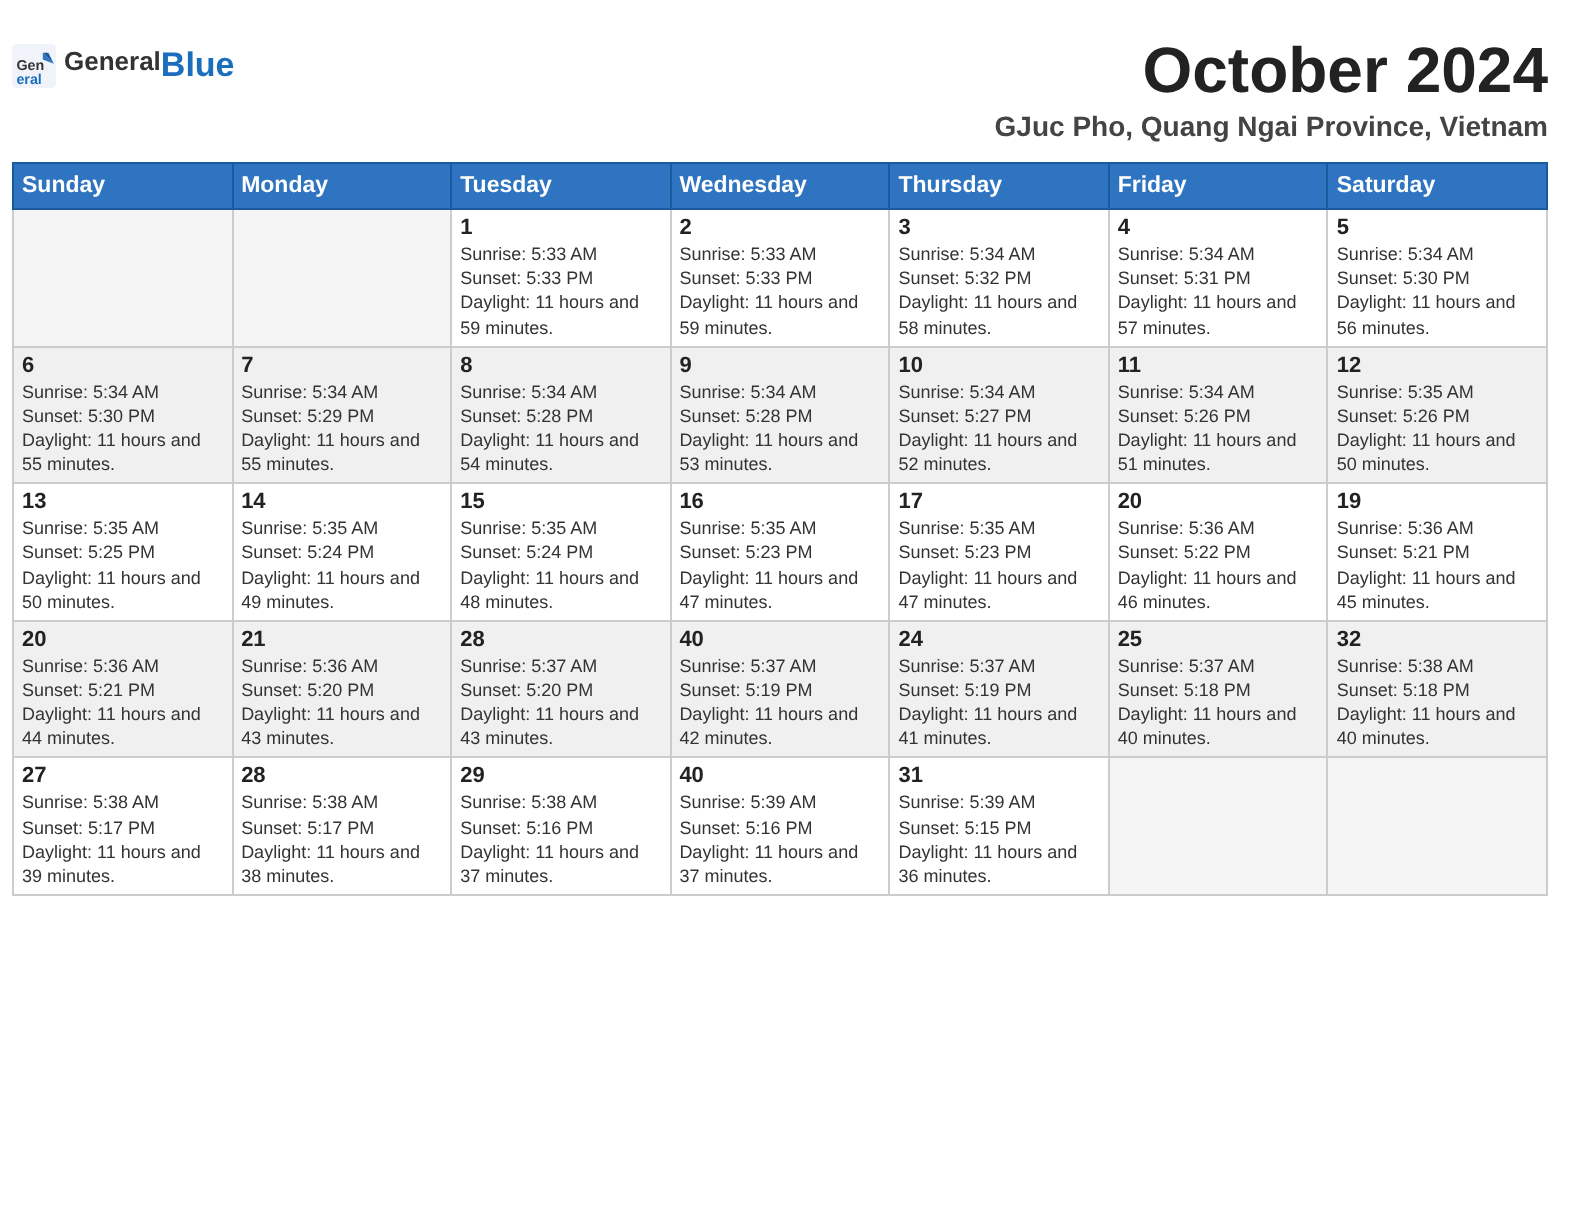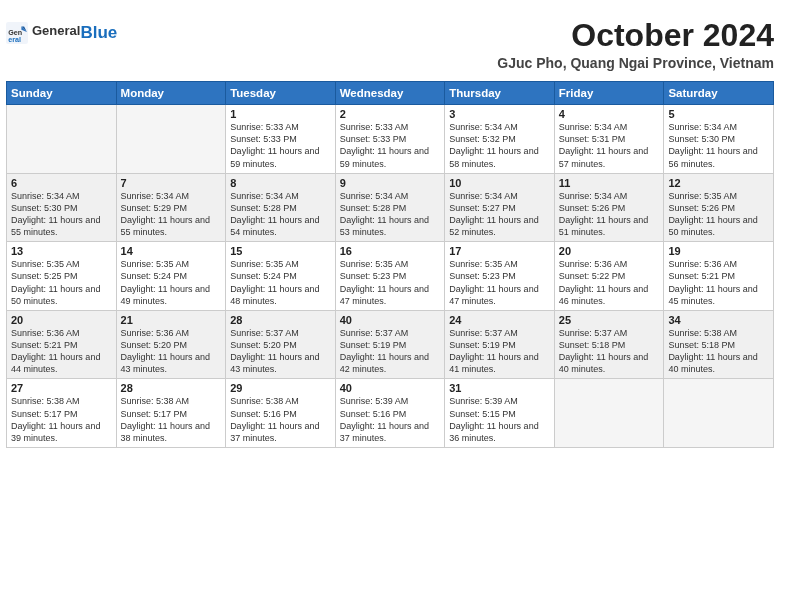--- a/index.html
+++ b/index.html
@@ -288,21 +288,21 @@
 Sunset: 5:19 PM
 Daylight: 11 hours and 41 minutes.</div>
           </td>
           <td>
             <div class="cell-day">25</div>
             <div class="cell-info" style="white-space: pre-line;">Sunrise: 5:37 AM
 Sunset: 5:18 PM
 Daylight: 11 hours and 40 minutes.</div>
           </td>
           <td>
-            <div class="cell-day">34</div>
+            <div class="cell-day">32</div>
             <div class="cell-info" style="white-space: pre-line;">Sunrise: 5:38 AM
 Sunset: 5:18 PM
 Daylight: 11 hours and 40 minutes.</div>
           </td>
         </tr>
         <tr>
           <td>
             <div class="cell-day">27</div>
             <div class="cell-info" style="white-space: pre-line;">Sunrise: 5:38 AM
 Sunset: 5:17 PM

